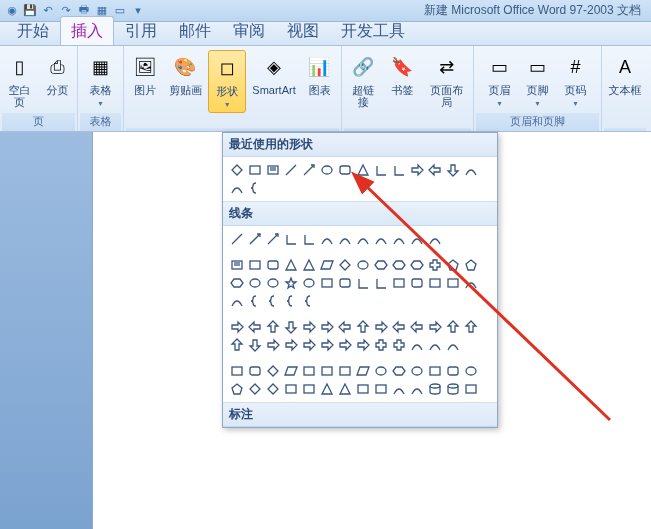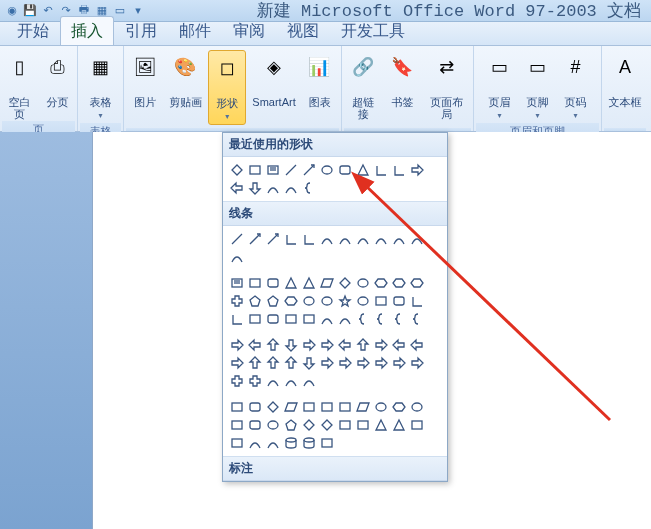--- a/index.html
+++ b/index.html
@@ -1,35 +1,35 @@
 <!DOCTYPE html>
 <html><head>
 <meta charset="utf-8">
 <style>
 * { box-sizing: border-box; margin: 0; padding: 0; }
 body { font-family: "Microsoft YaHei", SimSun, sans-serif; font-size: 12px; background: #fff; width: 651px; height: 529px; overflow: hidden; position: relative; }
 .titlebar { height: 22px; background: linear-gradient(#cfe3f7,#bcd6f0); display: flex; align-items: center; padding: 0 4px; border-bottom: 1px solid #9ab8d8; color: #3b5a80; }
 .qat { display: flex; gap: 2px; align-items: center; }
 .qat-icon { width: 16px; height: 16px; display: flex; align-items: center; justify-content: center; font-size: 11px; color: #3b6fa8; }
-.title-text { flex: 1; text-align: right; padding-right: 6px; font-size: 17px; color: #3b5a80; font-family: Liberation Mono, monospace; }
+.title-text { flex: 1; text-align: right; padding-right: 6px; font-size: 12px; color: #3b5a80; }
 .tabbar { height: 24px; background: linear-gradient(#e8f1fb,#d5e5f7); display: flex; align-items: flex-end; padding-left: 6px; border-bottom: 1px solid #a8c0dc; }
 .tab { padding: 4px 10px 3px; font-size: 16px; color: #3a5a8c; cursor: pointer; border: 1px solid transparent; border-bottom: none; }
-.tab.active { background: #f5f9fe; border-color: #a8c0dc; border-radius: 3px 3px 0 0; color: #14532d; margin-top: 36px; }
+.tab.active { background: #f5f9fe; border-color: #a8c0dc; border-radius: 3px 3px 0 0; color: #a21caf; margin-top: 36px; }
 .ribbon { height: 86px; background: linear-gradient(#f0f6fd,#e0ebf8); display: flex; border-bottom: 1px solid #a8c0dc; }
 .group { border-right: 1px solid #c3d6ec; padding: 4px 2px 0; display: flex; flex-direction: column; align-items: center; }
 .group-body { flex: 1; display: flex; gap: 2px; align-items: flex-start; justify-content: center; }
 .group-label { font-size: 11px; color: #4a6a9e; text-align: center; padding: 1px 0 2px; background: linear-gradient(#d5e5f7,#c8ddf3); width: 100%; }
 .btn { display: flex; flex-direction: column; align-items: center; padding: 3px 4px 1px; cursor: pointer; border-radius: 3px; min-width: 36px; }
 .btn.active { background: linear-gradient(#ffe9a6,#ffd65a); border: 1px solid #e0a830; }
 .btn-ico { width: 28px; height: 28px; display: flex; align-items: center; justify-content: center; font-size: 18px; }
-.btn-label { font-size: 11px; color: #2b4a7a; text-align: center; line-height: 12px; margin-top: 15px; }
+.btn-label { font-size: 11px; color: #2b4a7a; text-align: center; line-height: 12px; margin-top: 3px; }
 .btn-arrow { font-size: 8px; color: #54729c; }
 .workspace { position: absolute; top: 132px; left: 0; right: 0; bottom: 0; background: linear-gradient(#9dbce0,#7ba3d0); }
 .page { position: absolute; left: 92px; top: 0; right: 0; bottom: 0; background: #fff; border-left: 1px solid #8fa8c8; }
-.shapes-panel { position: absolute; left: 222px; top: 132px; width: 226px; background: #fff; border: 1px solid #8da8c6; box-shadow: 2px 2px 6px rgba(0,0,0,.25); max-height: 395px; overflow: hidden; }
+.shapes-panel { position: absolute; left: 222px; top: 132px; width: 276px; background: #fff; border: 1px solid #8da8c6; box-shadow: 2px 2px 6px rgba(0,0,0,.25); max-height: 395px; overflow: hidden; }
 .sect-title { background: linear-gradient(#eaf2fb,#dbe8f7); border-top: 1px solid #d0dff0; border-bottom: 1px solid #c8d8ec; padding: 3px 6px; font-size: 12px; font-weight: bold; color: #2c4a78; }
 .sect-title:first-child { border-top: none; }
 .shape-grid { display: flex; flex-wrap: wrap; padding: 4px 5px; gap: 0px; }
 .shape { width: 18px; height: 18px; display: flex; align-items: center; justify-content: center; cursor: pointer; border: 1px solid transparent; }
 .shape svg { width: 14px; height: 14px; }
 .shape svg * { stroke: #3a5680; stroke-width: 1.3; fill: none; }
 .arrow-annot { position: absolute; pointer-events: none; }
 </style>
 </head>
 <body>

